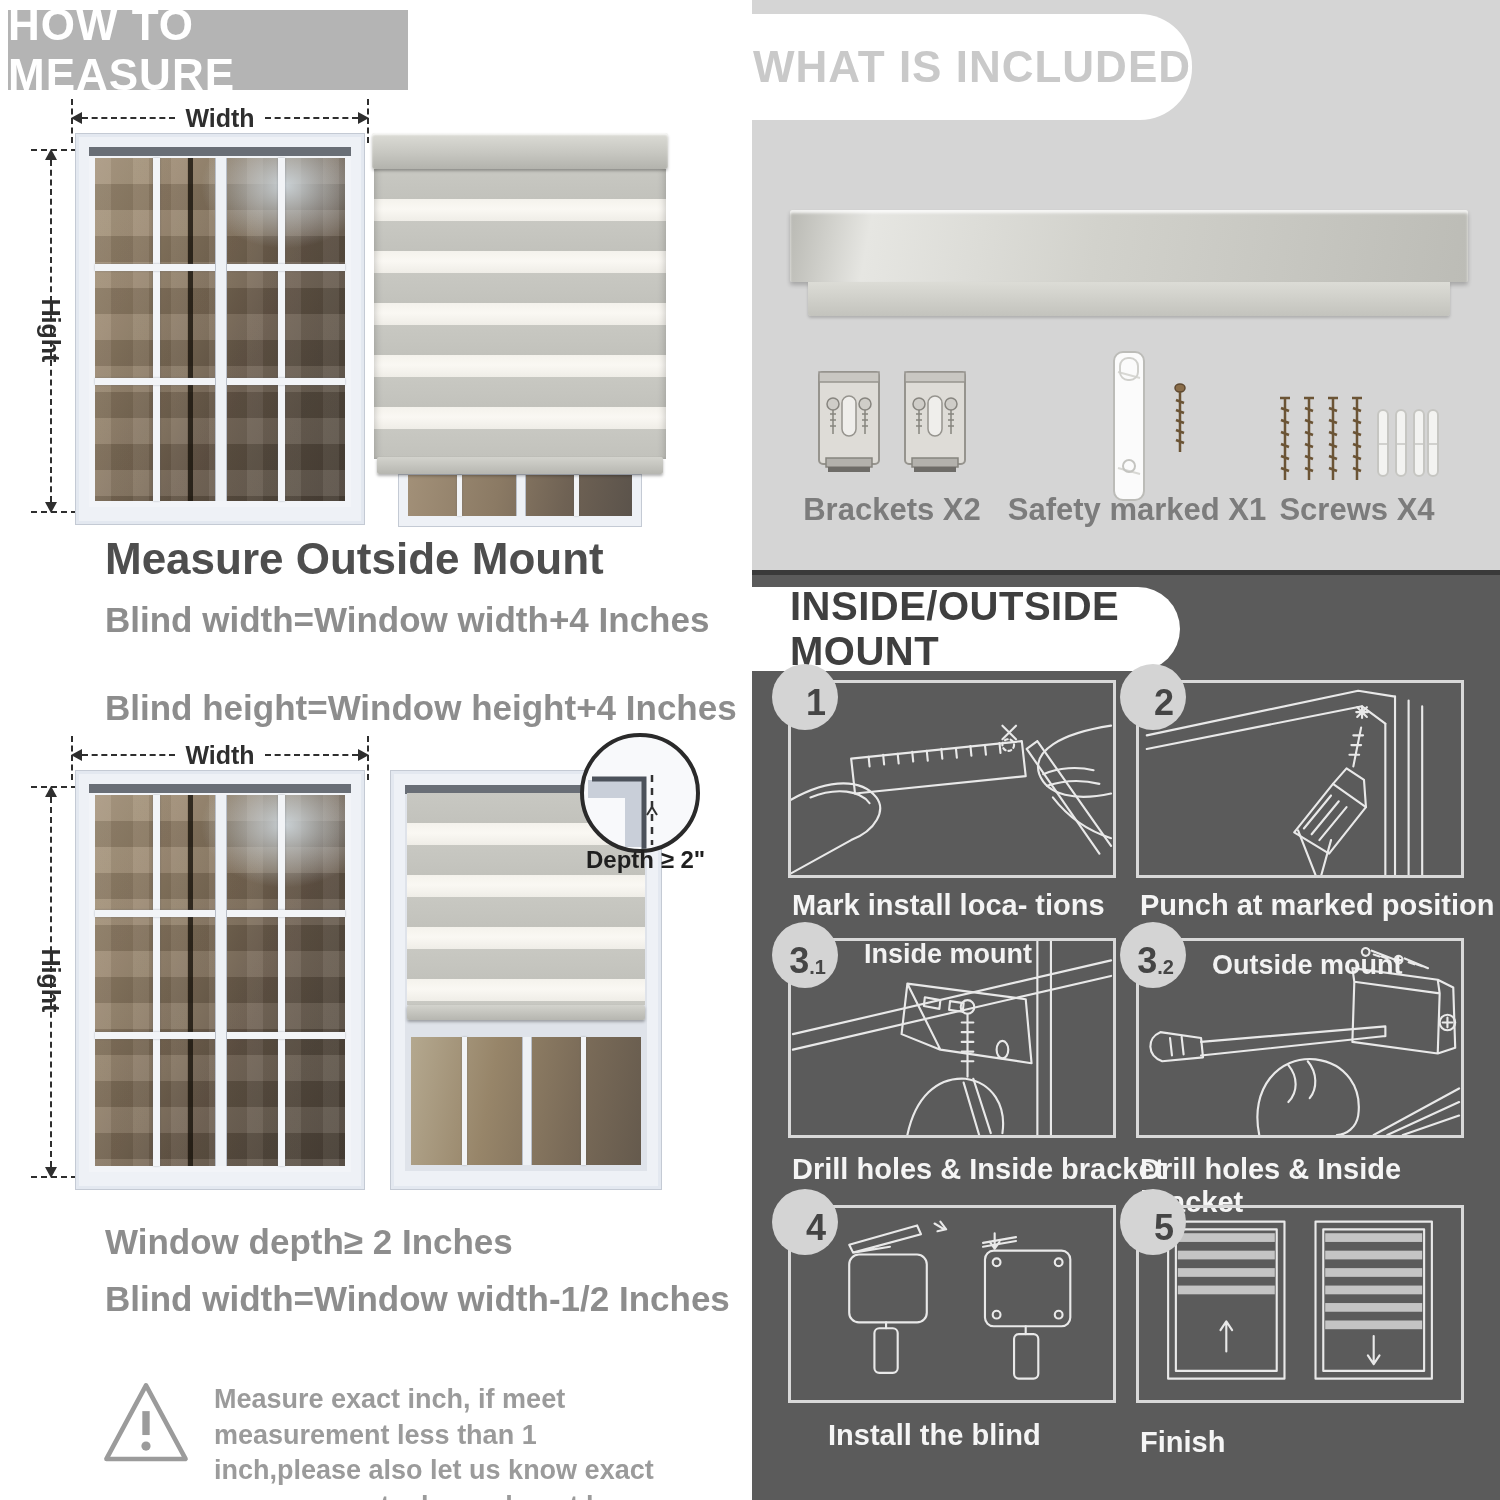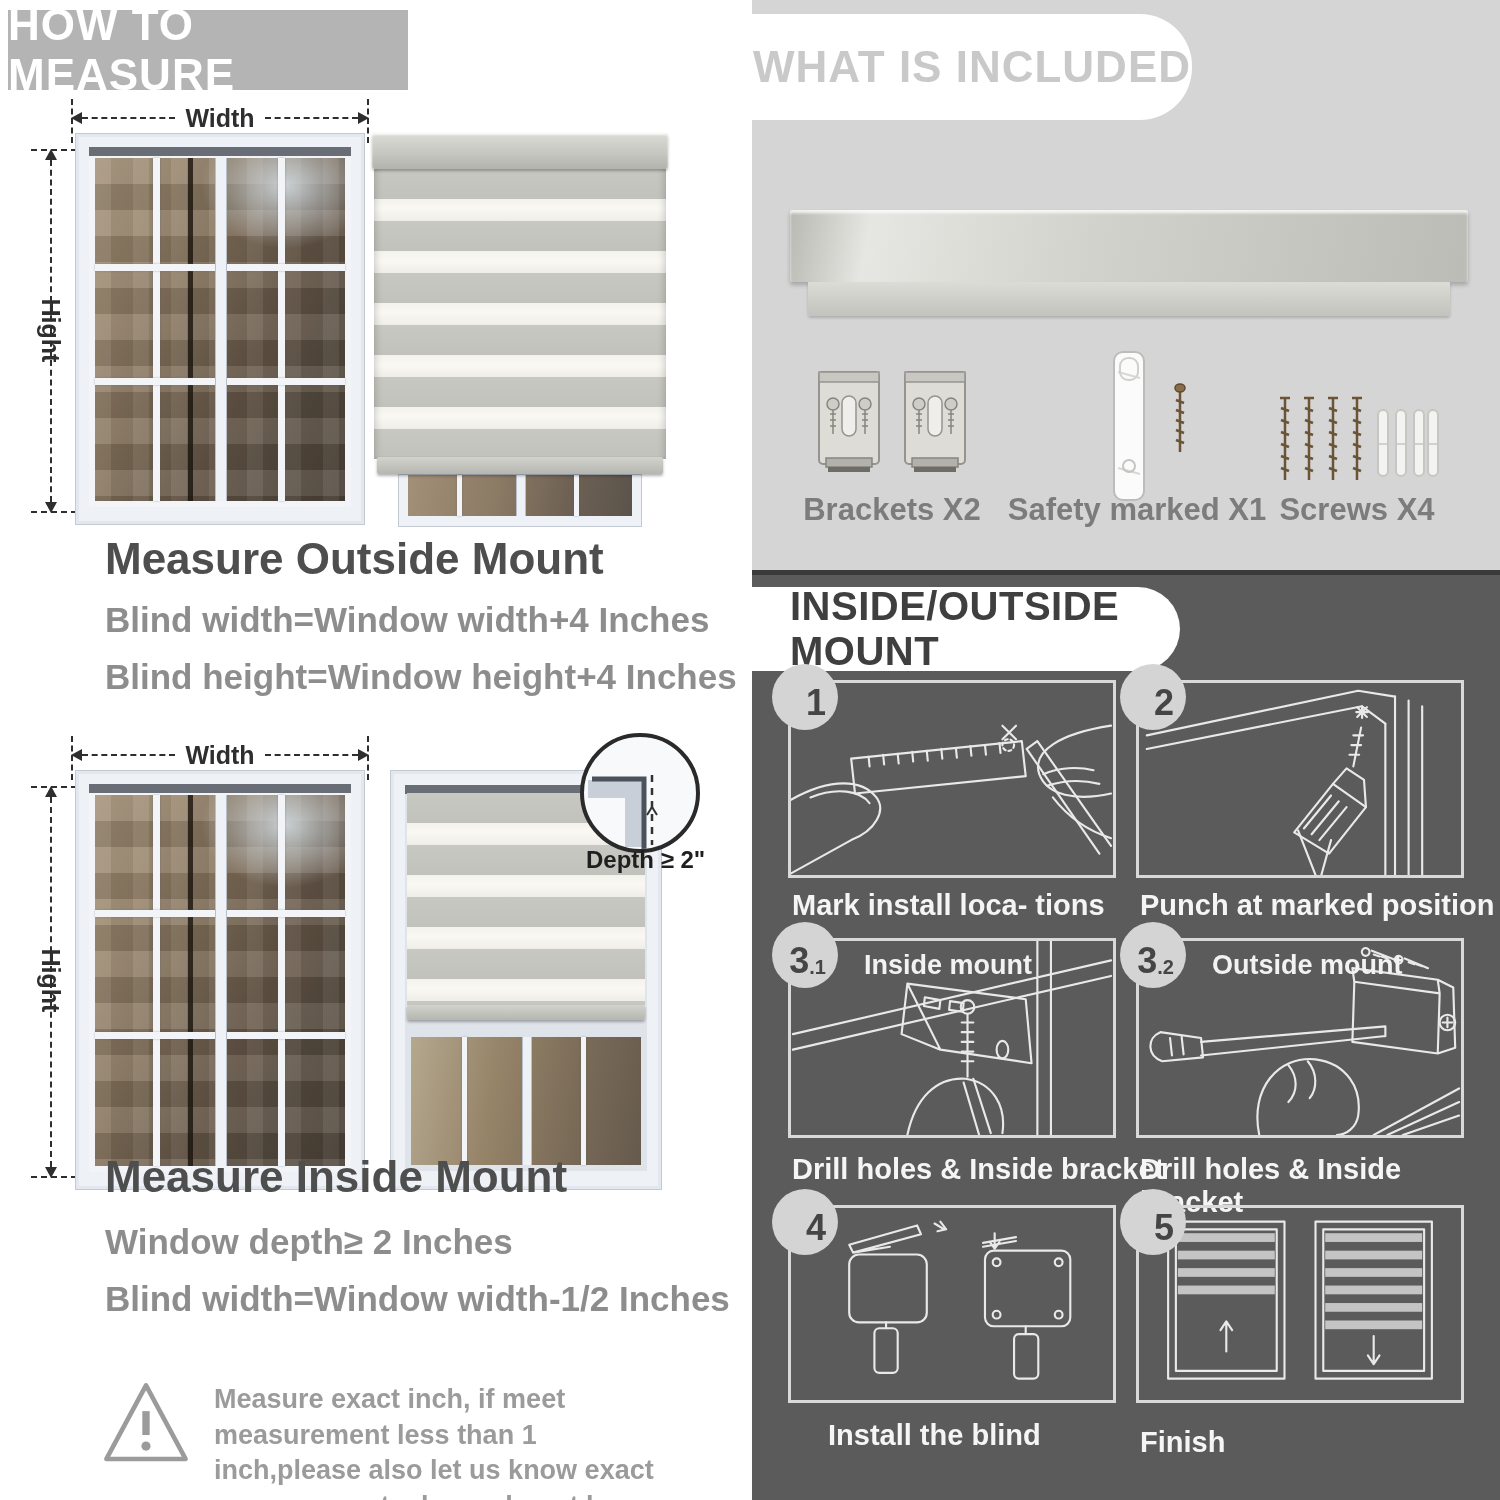--- a/index.html
+++ b/index.html
@@ -167,21 +167,21 @@
         <div class="mv" style="left:74%;width:5px;"></div>
       </div>
     </div>
     <div class="fabric" style="height:290px;"></div>
     <div class="b-rail" style="top:324px;"></div>
     <div class="cassette"></div>
   </div>
 
   <div class="abs sec-title" style="left:105px;top:534px;">Measure Outside Mount</div>
   <div class="abs sec-line" style="left:105px;top:600px;">Blind width=Window width+4 Inches</div>
-  <div class="abs sec-line" style="left:105px;top:657px;">Blind height=Window height+4 Inches</div>
+  <div class="abs sec-line" style="left:105px;top:688px;">Blind height=Window height+4 Inches</div>
 
   <div class="win" style="left:75px;top:770px;width:290px;height:420px;">
     <div class="arrow-w">
       <div class="tri-l"></div>
       <div class="aw-line"></div>
       <div class="aw-label">Width</div>
       <div class="aw-line"></div>
       <div class="tri-r"></div>
     </div>
     <div class="tick-v" style="left:-4px;"></div>
@@ -228,21 +228,20 @@
   <div class="abs mag" style="left:580px;top:733px;width:112px;height:112px;">
     <svg width="112" height="112" viewBox="0 0 112 112">
       <path d="M4,52 L50,52 L50,110" stroke="#c9cfd9" stroke-width="18" fill="none"></path>
       <path d="M8,42 L60,42 L60,112" stroke="#4c525b" stroke-width="5" fill="none"></path>
       <path d="M68,38 L68,108" stroke="#333333" stroke-width="2.5" stroke-dasharray="7,6" fill="none"></path>
       <path d="M68,70 l-5,8 M68,70 l5,8" stroke="#333333" stroke-width="2" fill="none"></path>
     </svg>
   </div>
   <div class="abs depth-label" style="left:586px;top:846px;">Depth ≥ 2"</div>
 
-  <div class="abs sec-title" style="left:105px;top:1152px;">Measure Inside Mount</div>
   <div class="abs sec-line" style="left:105px;top:1222px;">Window depth≥ 2 Inches</div>
   <div class="abs sec-line" style="left:105px;top:1279px;">Blind width=Window width-1/2 Inches</div>
 
   <div class="abs" style="left:100px;top:1378px;width:92px;height:92px;">
     <svg width="92" height="92" viewBox="0 0 100 100">
       <path d="M50,8 L93,88 L7,88 Z" stroke="#9b9b9b" stroke-width="5" fill="none" stroke-linejoin="round"></path>
       <line x1="50" y1="36" x2="50" y2="62" stroke="#9b9b9b" stroke-width="8"></line>
       <circle cx="50" cy="74" r="5" fill="#9b9b9b" stroke="none"></circle>
     </svg>
   </div>
@@ -382,21 +381,21 @@
       </svg>
     </div>
     <div class="nbadge" style="left:20px;top:347px;">
       <span>3</span>
         <span class="sub">.1</span>
     </div>
     <div class="nbadge" style="left:368px;top:347px;">
       <span>3</span>
         <span class="sub">.2</span>
     </div>
-    <div class="inlabel" style="left:112px;top:375px;">Inside mount</div>
+    <div class="inlabel" style="left:112px;top:364px;">Inside mount</div>
     <div class="inlabel" style="left:460px;top:375px;">Outside mount</div>
     <div class="cap" style="left:40px;top:578px;">Drill holes &amp; Inside bracket</div>
     <div class="cap" style="left:388px;top:578px;">Drill holes &amp; Inside bracket</div>
 
     <div class="tile" style="left:36px;top:630px;">
       <svg class="illus" viewBox="0 0 328 198">
         <path d="M58,38 L128,18 L132,27 L62,46 Z M62,46 L100,40"></path>
         <path d="M146,16 l10,6 M152,14 l6,8 l-9,2"></path>
         <rect x="58" y="48" width="80" height="70" rx="10"></rect>
         <path d="M96,118 L96,124"></path>

